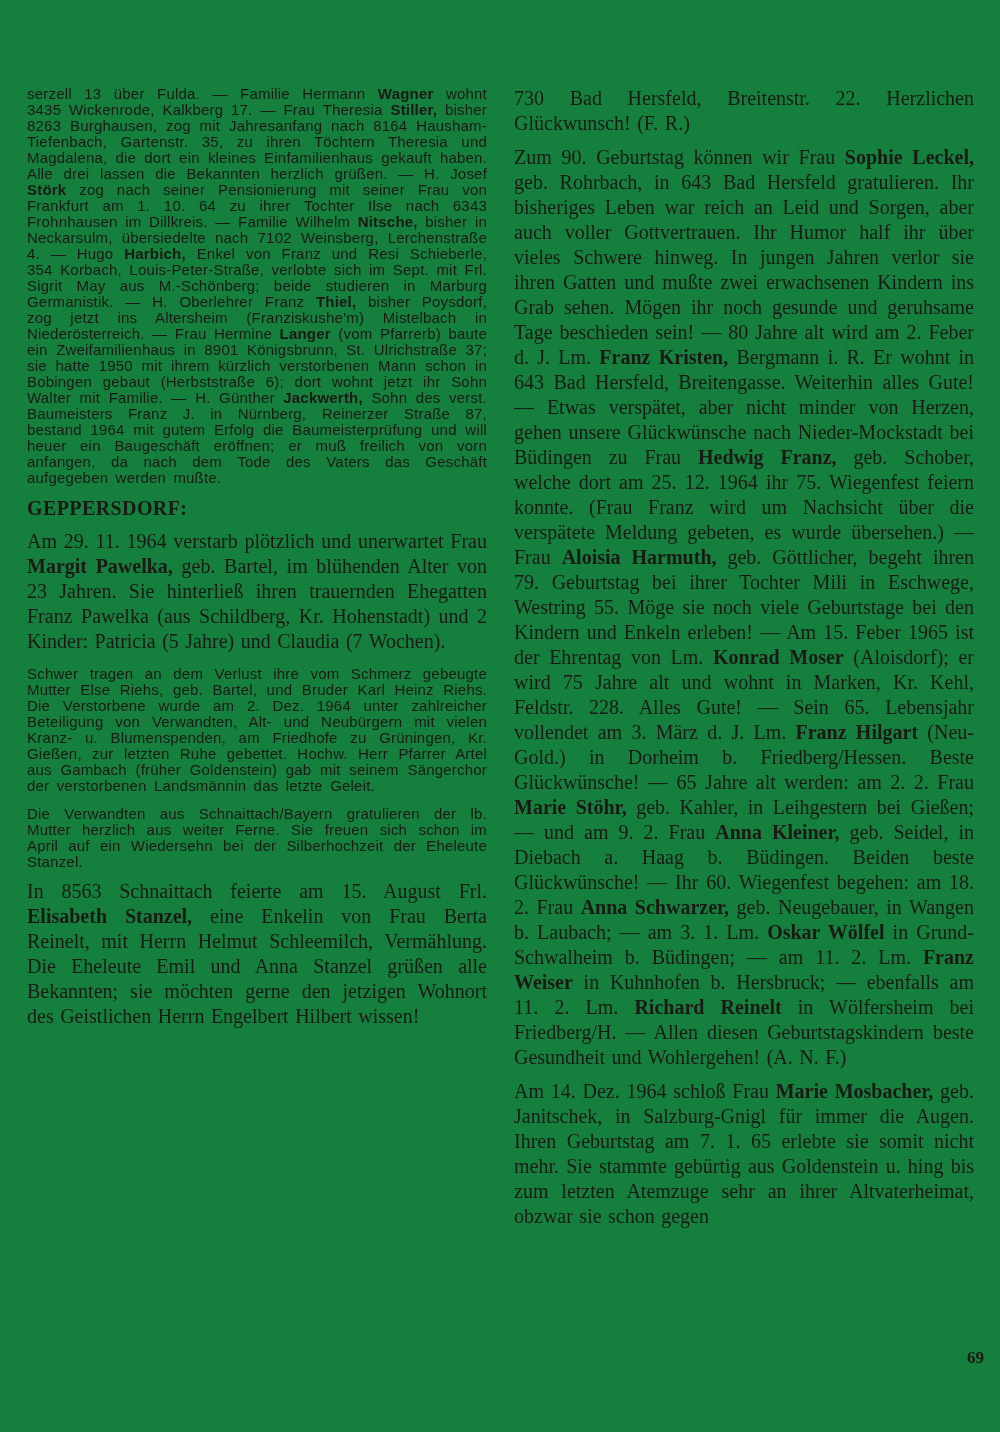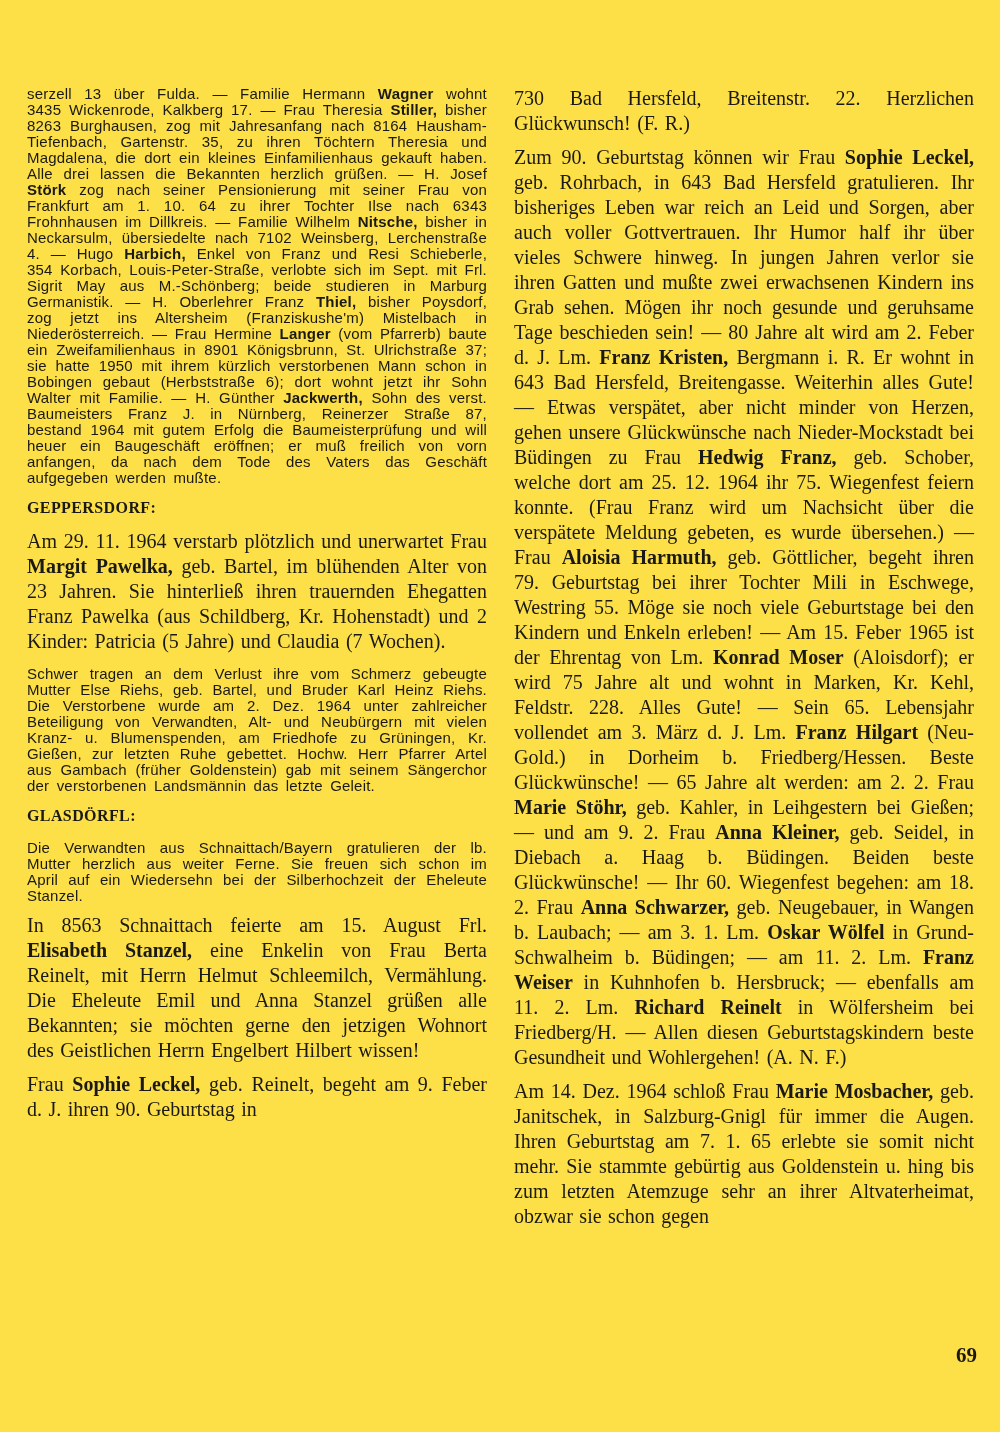--- a/index.html
+++ b/index.html
@@ -4,21 +4,21 @@
 <style>
   * { margin:0; padding:0; box-sizing:border-box; }
   html, body { background:#dedcd6; }
   body {
     width:1000px; height:1432px;
     font-family:"Liberation Serif", serif;
   }
   .page {
     position:relative;
     width:1000px; height:1432px;
-    background:#fde047;
+    background:#15803d;
     color:#1b1915;
     overflow:hidden;
   }
   .columns {
     display:flex;
     padding:86px 25px 0 27px;
     gap:27px;
   }
   .column { width:460px; flex:0 0 460px; }
 
@@ -36,53 +36,51 @@
     font-family:"Liberation Serif", serif;
     font-size:20px;
     line-height:25px;
     text-align:justify;
     word-spacing:1.5px;
     hyphens:auto;
     margin-top:9px;
   }
   h2.heading {
     font-family:"Liberation Serif", serif;
-    font-size:16px;
+    font-size:20px;
     line-height:24px;
     font-weight:bold;
     letter-spacing:0.4px;
     margin-top:10px;
     margin-bottom:1px;
   }
   .column > :first-child { margin-top:0; }
   p b { font-weight:bold; }
 
   .page-number {
     position:absolute;
-    right:23px;
+    right:16px;
     bottom:64px;
     font-family:"Liberation Serif", serif;
-    font-size:21px;
+    font-size:17px;
     font-weight:bold;
   }
 </style>
 </head>
 <body>
 
 <div class="page">
   <div class="columns">
     <div class="column" id="col-left">
         <p class="small"><span>serzell 13 über Fulda. — Familie Hermann </span><b>Wagner</b><span> wohnt 3435 Wickenrode, Kalkberg 17. — Frau Theresia </span><b>Stiller,</b><span> bisher 8263 Burghausen, zog mit Jahresanfang nach 8164 Hausham-Tiefenbach, Gartenstr. 35, zu ihren Töchtern Theresia und Magdalena, die dort ein kleines Einfamilienhaus gekauft haben. Alle drei lassen die Bekannten herzlich grüßen. — H. Josef </span><b>Störk</b><span> zog nach seiner Pensionierung mit seiner Frau von Frankfurt am 1. 10. 64 zu ihrer Tochter Ilse nach 6343 Frohnhausen im Dillkreis. — Familie Wilhelm </span><b>Nitsche,</b><span> bisher in Neckarsulm, übersiedelte nach 7102 Weinsberg, Lerchenstraße 4. — Hugo </span><b>Harbich,</b><span> Enkel von Franz und Resi Schieberle, 354 Korbach, Louis-Peter-Straße, verlobte sich im Sept. mit Frl. Sigrit May aus M.-Schönberg; beide studieren in Marburg Germanistik. — H. Oberlehrer Franz </span><b>Thiel,</b><span> bisher Poysdorf, zog jetzt ins Altersheim (Franziskushe'm) Mistelbach in Niederösterreich. — Frau Hermine </span><b>Langer</b><span> (vom Pfarrerb) baute ein Zweifamilienhaus in 8901 Königsbrunn, St. Ulrichstraße 37; sie hatte 1950 mit ihrem kürzlich verstorbenen Mann schon in Bobingen gebaut (Herbststraße 6); dort wohnt jetzt ihr Sohn Walter mit Familie. — H. Günther </span><b>Jackwerth,</b><span> Sohn des verst. Baumeisters Franz J. in Nürnberg, Reinerzer Straße 87, bestand 1964 mit gutem Erfolg die Baumeisterprüfung und will heuer ein Baugeschäft eröffnen; er muß freilich von vorn anfangen, da nach dem Tode des Vaters das Geschäft aufgegeben werden mußte.</span></p>
         <h2 class="heading">GEPPERSDORF:</h2>
         <p class="body"><span>Am 29. 11. 1964 verstarb plötzlich und unerwartet Frau </span><b>Margit Pawelka,</b><span> geb. Bartel, im blühenden Alter von 23 Jahren. Sie hinterließ ihren trauernden Ehegatten Franz Pawelka (aus Schildberg, Kr. Hohenstadt) und 2 Kinder: Patricia (5 Jahre) und Claudia (7 Wochen).</span></p>
         <p class="small"><span>Schwer tragen an dem Verlust ihre vom Schmerz gebeugte Mutter Else Riehs, geb. Bartel, und Bruder Karl Heinz Riehs. Die Verstorbene wurde am 2. Dez. 1964 unter zahlreicher Beteiligung von Verwandten, Alt- und Neubürgern mit vielen Kranz- u. Blumenspenden, am Friedhofe zu Grüningen, Kr. Gießen, zur letzten Ruhe gebettet. Hochw. Herr Pfarrer Artel aus Gambach (früher Goldenstein) gab mit seinem Sängerchor der verstorbenen Landsmännin das letzte Geleit.</span></p>
-        <h2 class="heading">GLASDÖRFL:</h2>
         <p class="small"><span>Die Verwandten aus Schnaittach/Bayern gratulieren der lb. Mutter herzlich aus weiter Ferne. Sie freuen sich schon im April auf ein Wiedersehn bei der Silberhochzeit der Eheleute Stanzel.</span></p>
         <p class="body"><span>In 8563 Schnaittach feierte am 15. August Frl. </span><b>Elisabeth Stanzel,</b><span> eine Enkelin von Frau Berta Reinelt, mit Herrn Helmut Schleemilch, Vermählung. Die Eheleute Emil und Anna Stanzel grüßen alle Bekannten; sie möchten gerne den jetzigen Wohnort des Geistlichen Herrn Engelbert Hilbert wissen!</span></p>
-        <p class="body"><span>Frau </span><b>Sophie Leckel,</b><span> geb. Reinelt, begeht am 9. Feber d. J. ihren 90. Geburtstag in</span></p>
       </div>
     <div class="column" id="col-right">
         <p class="body"><span>730 Bad Hersfeld, Breitenstr. 22. Herzlichen Glückwunsch! (F. R.)</span></p>
         <p class="body"><span>Zum 90. Geburtstag können wir Frau </span><b>Sophie Leckel,</b><span> geb. Rohrbach, in 643 Bad Hersfeld gratulieren. Ihr bisheriges Leben war reich an Leid und Sorgen, aber auch voller Gottvertrauen. Ihr Humor half ihr über vieles Schwere hinweg. In jungen Jahren verlor sie ihren Gatten und mußte zwei erwachsenen Kindern ins Grab sehen. Mögen ihr noch gesunde und geruhsame Tage beschieden sein! — 80 Jahre alt wird am 2. Feber d. J. Lm. </span><b>Franz Kristen,</b><span> Bergmann i. R. Er wohnt in 643 Bad Hersfeld, Breitengasse. Weiterhin alles Gute! — Etwas verspätet, aber nicht minder von Herzen, gehen unsere Glückwünsche nach Nieder-Mockstadt bei Büdingen zu Frau </span><b>Hedwig Franz,</b><span> geb. Schober, welche dort am 25. 12. 1964 ihr 75. Wiegenfest feiern konnte. (Frau Franz wird um Nachsicht über die verspätete Meldung gebeten, es wurde übersehen.) — Frau </span><b>Aloisia Harmuth,</b><span> geb. Göttlicher, begeht ihren 79. Geburtstag bei ihrer Tochter Mili in Eschwege, Westring 55. Möge sie noch viele Geburtstage bei den Kindern und Enkeln erleben! — Am 15. Feber 1965 ist der Ehrentag von Lm. </span><b>Konrad Moser</b><span> (Aloisdorf); er wird 75 Jahre alt und wohnt in Marken, Kr. Kehl, Feldstr. 228. Alles Gute! — Sein 65. Lebensjahr vollendet am 3. März d. J. Lm. </span><b>Franz Hilgart</b><span> (Neu-Gold.) in Dorheim b. Friedberg/Hessen. Beste Glückwünsche! — 65 Jahre alt werden: am 2. 2. Frau </span><b>Marie Stöhr,</b><span> geb. Kahler, in Leihgestern bei Gießen; — und am 9. 2. Frau </span><b>Anna Kleiner,</b><span> geb. Seidel, in Diebach a. Haag b. Büdingen. Beiden beste Glückwünsche! — Ihr 60. Wiegenfest begehen: am 18. 2. Frau </span><b>Anna Schwarzer,</b><span> geb. Neugebauer, in Wangen b. Laubach; — am 3. 1. Lm. </span><b>Oskar Wölfel</b><span> in Grund-Schwalheim b. Büdingen; — am 11. 2. Lm. </span><b>Franz Weiser</b><span> in Kuhnhofen b. Hersbruck; — ebenfalls am 11. 2. Lm. </span><b>Richard Reinelt</b><span> in Wölfersheim bei Friedberg/H. — Allen diesen Geburtstagskindern beste Gesundheit und Wohlergehen! (A. N. F.)</span></p>
         <p class="body"><span>Am 14. Dez. 1964 schloß Frau </span><b>Marie Mosbacher,</b><span> geb. Janitschek, in Salzburg-Gnigl für immer die Augen. Ihren Geburtstag am 7. 1. 65 erlebte sie somit nicht mehr. Sie stammte gebürtig aus Goldenstein u. hing bis zum letzten Atemzuge sehr an ihrer Altvaterheimat, obzwar sie schon gegen</span></p>
       </div>
   </div>
   <div class="page-number">69</div>
 </div>
 

